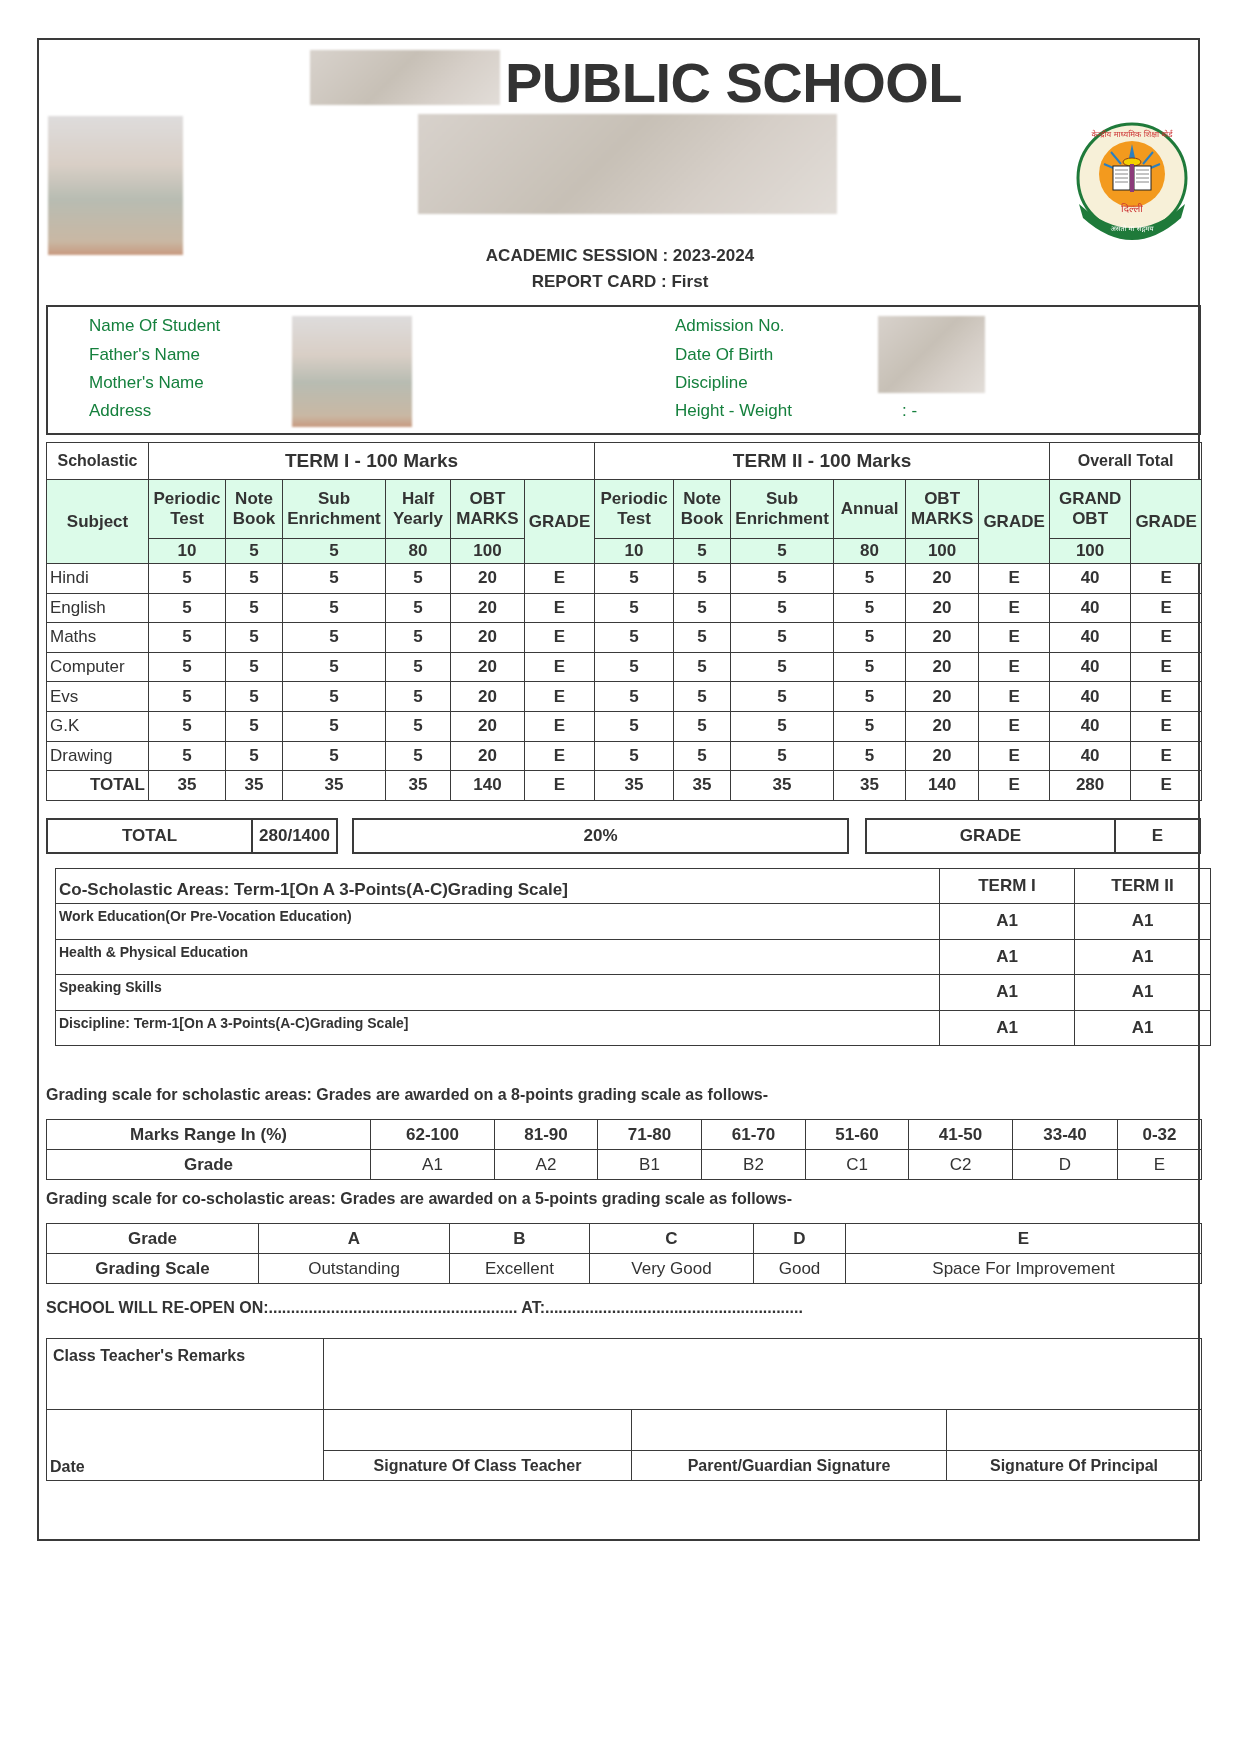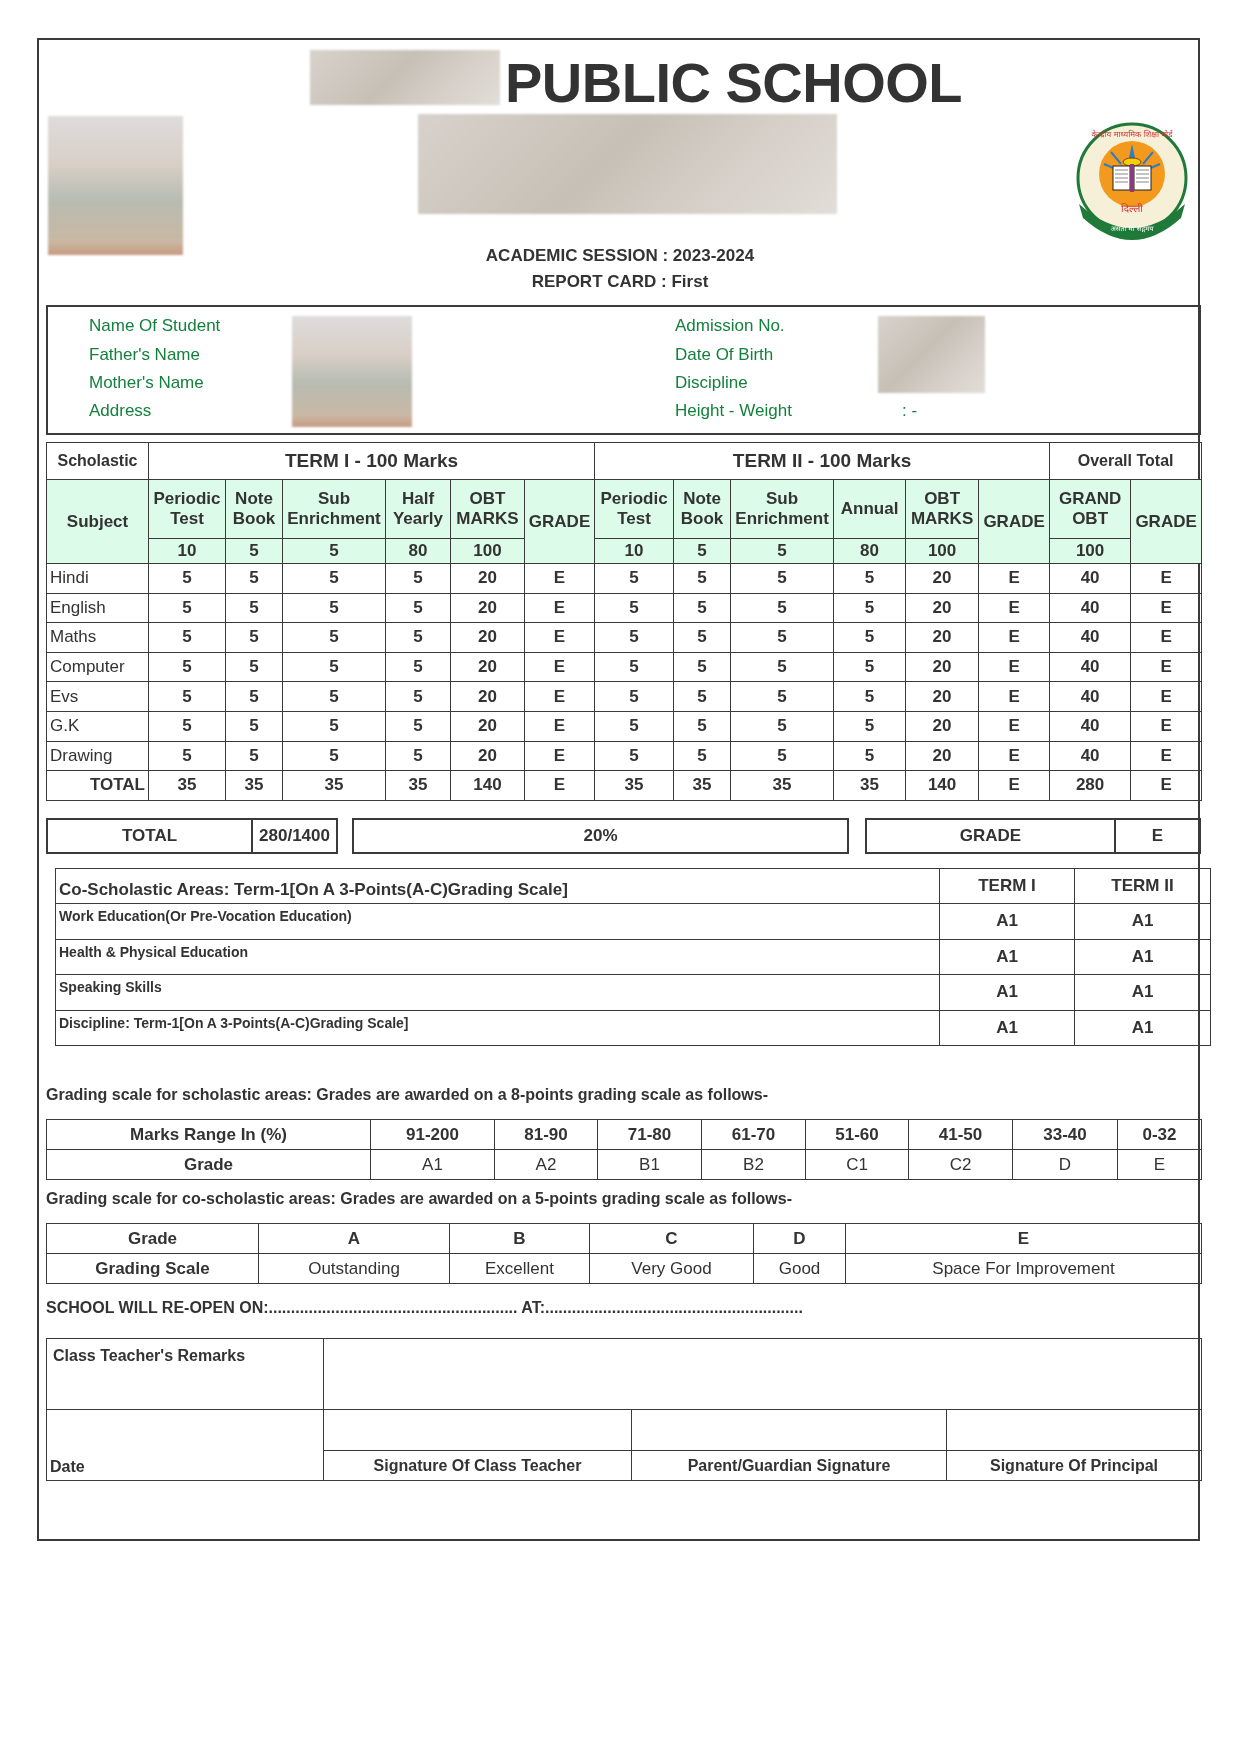--- a/index.html
+++ b/index.html
@@ -361,21 +361,21 @@
       <col style="width:104px">
       <col style="width:104px">
       <col style="width:103px">
       <col style="width:104px">
       <col style="width:105px">
       <col style="width:84px">
     </colgroup>
   <tbody>
       <tr style="height:30px;" id="range-row">
     <td class="b">Marks Range In (%)</td>
-  <td class="b">91-200</td>
+  <td class="b">62-100</td>
         <td class="b">81-90</td>
         <td class="b">71-80</td>
         <td class="b">61-70</td>
         <td class="b">51-60</td>
         <td class="b">41-50</td>
         <td class="b">33-40</td>
         <td class="b">0-32</td>
       </tr>
   <tr style="height:30px;" id="grade-row">
     <td class="b">Grade</td>

